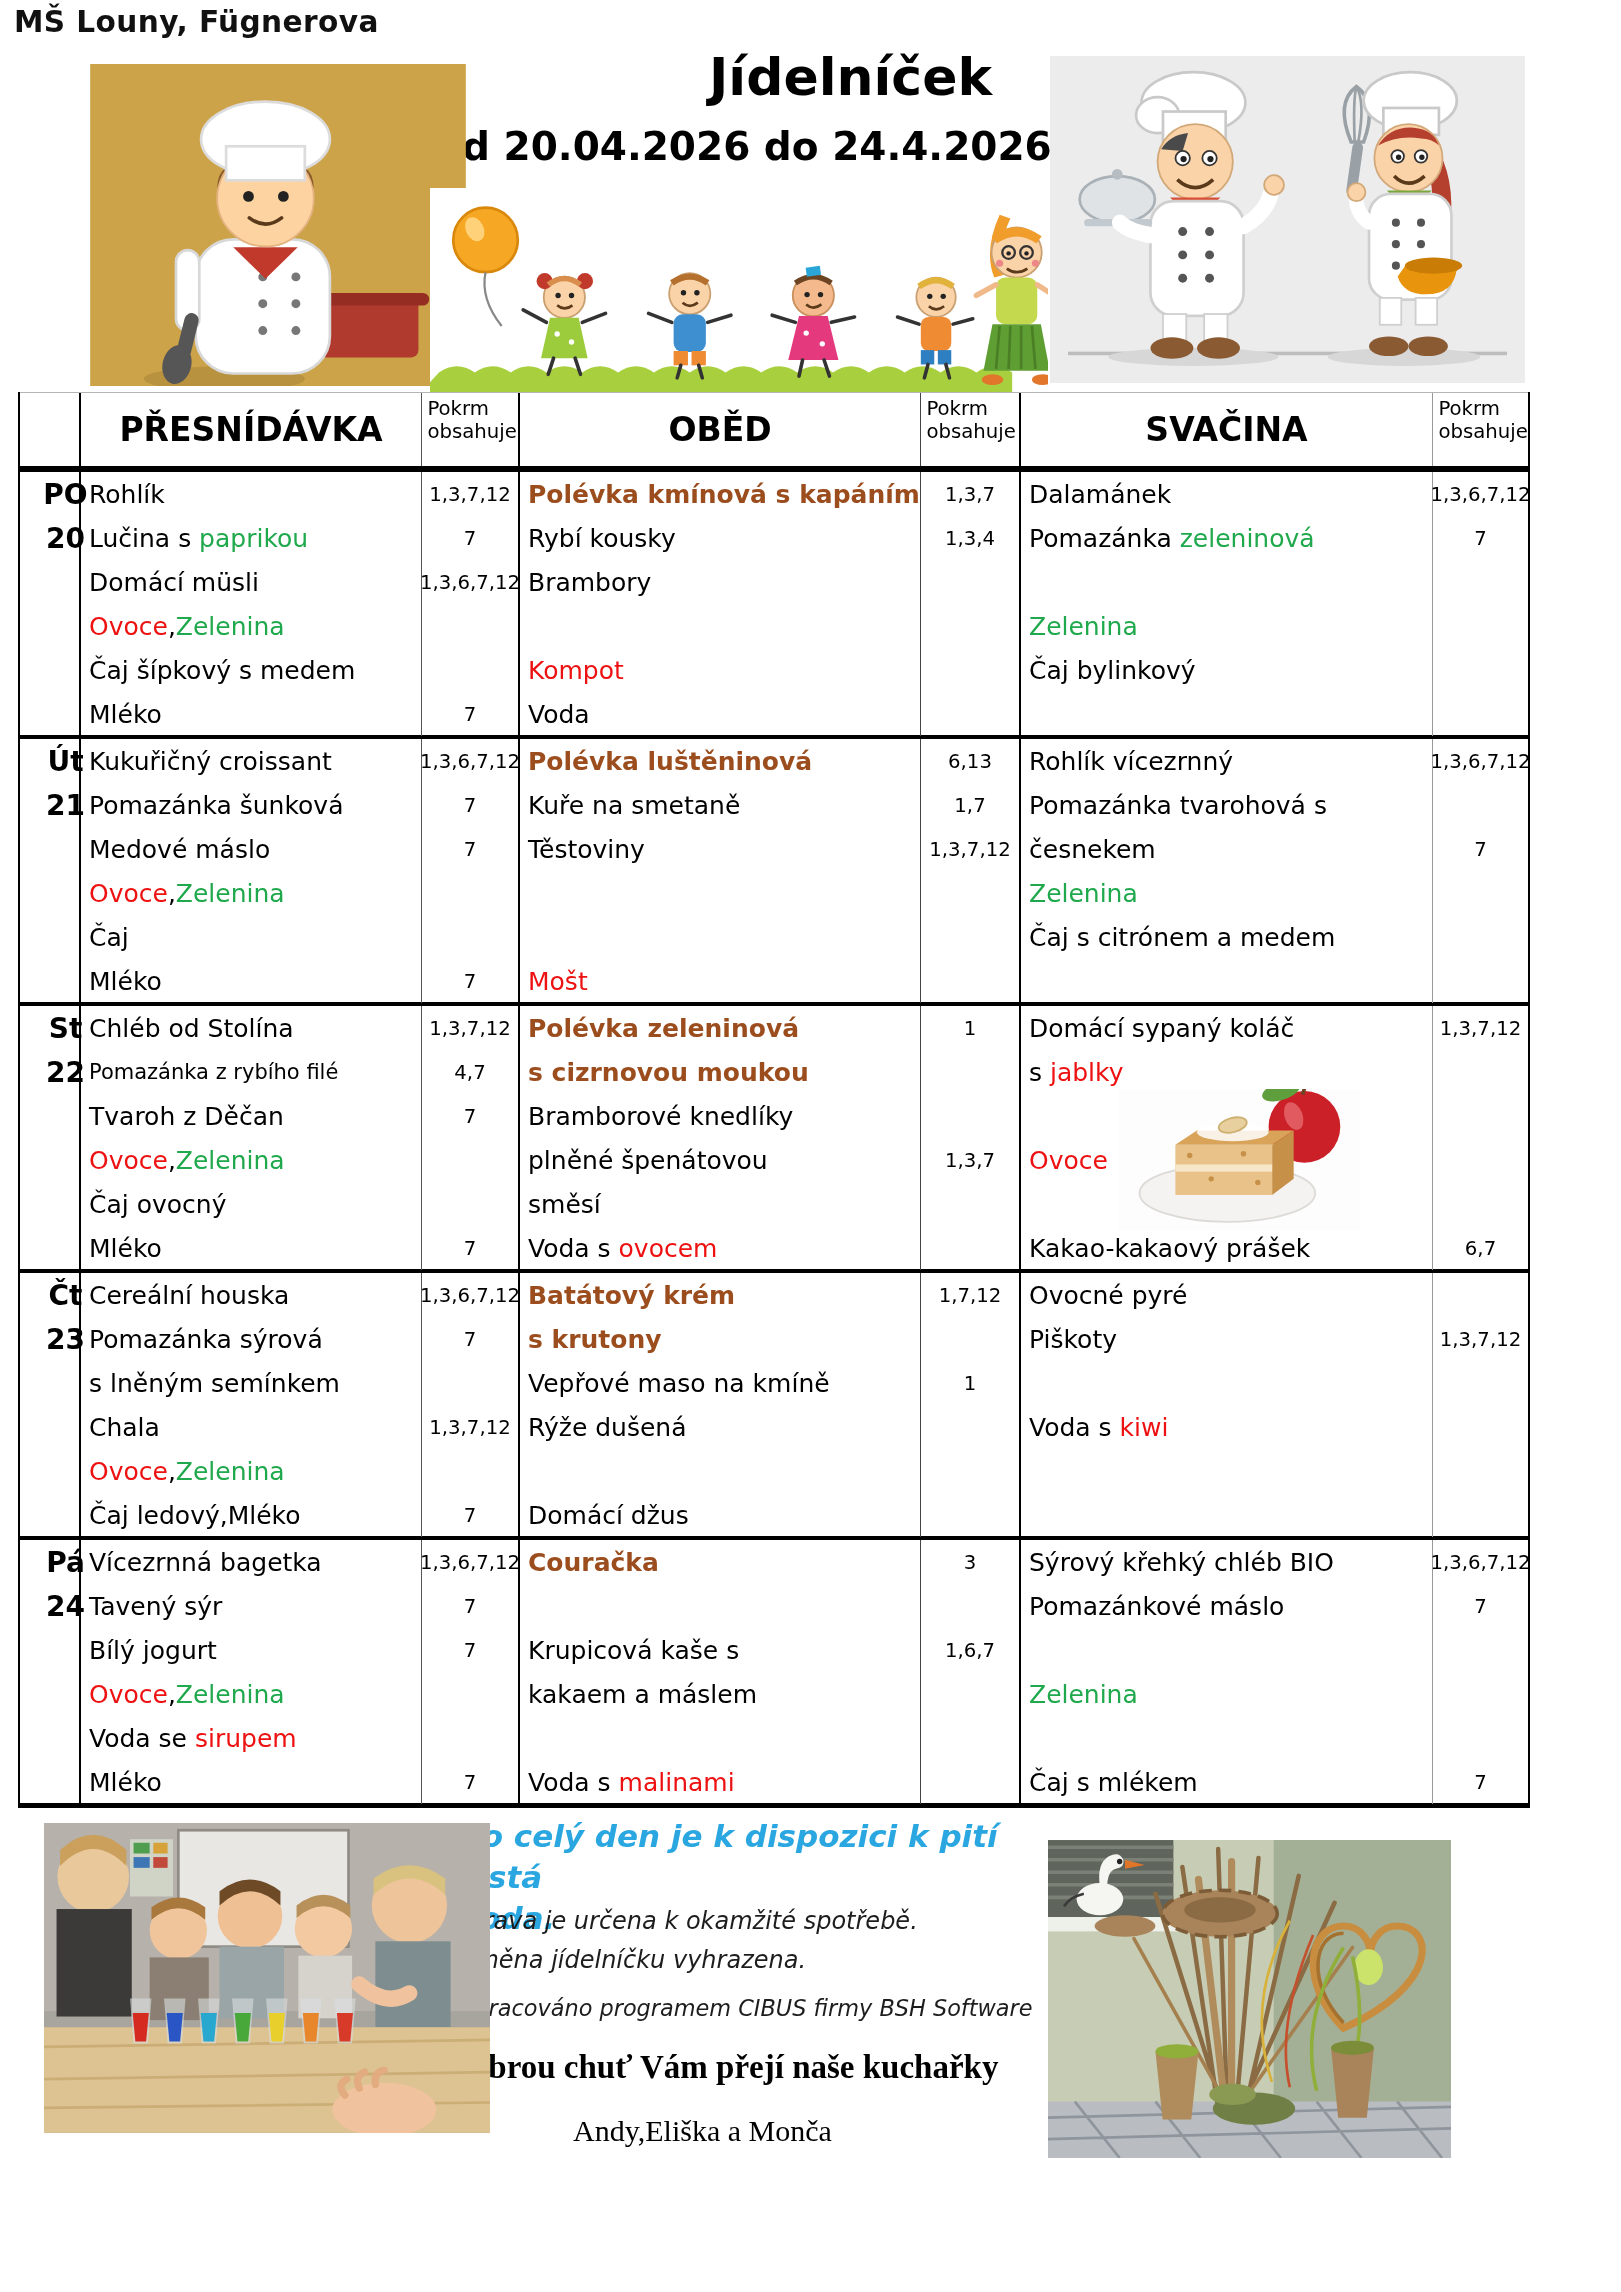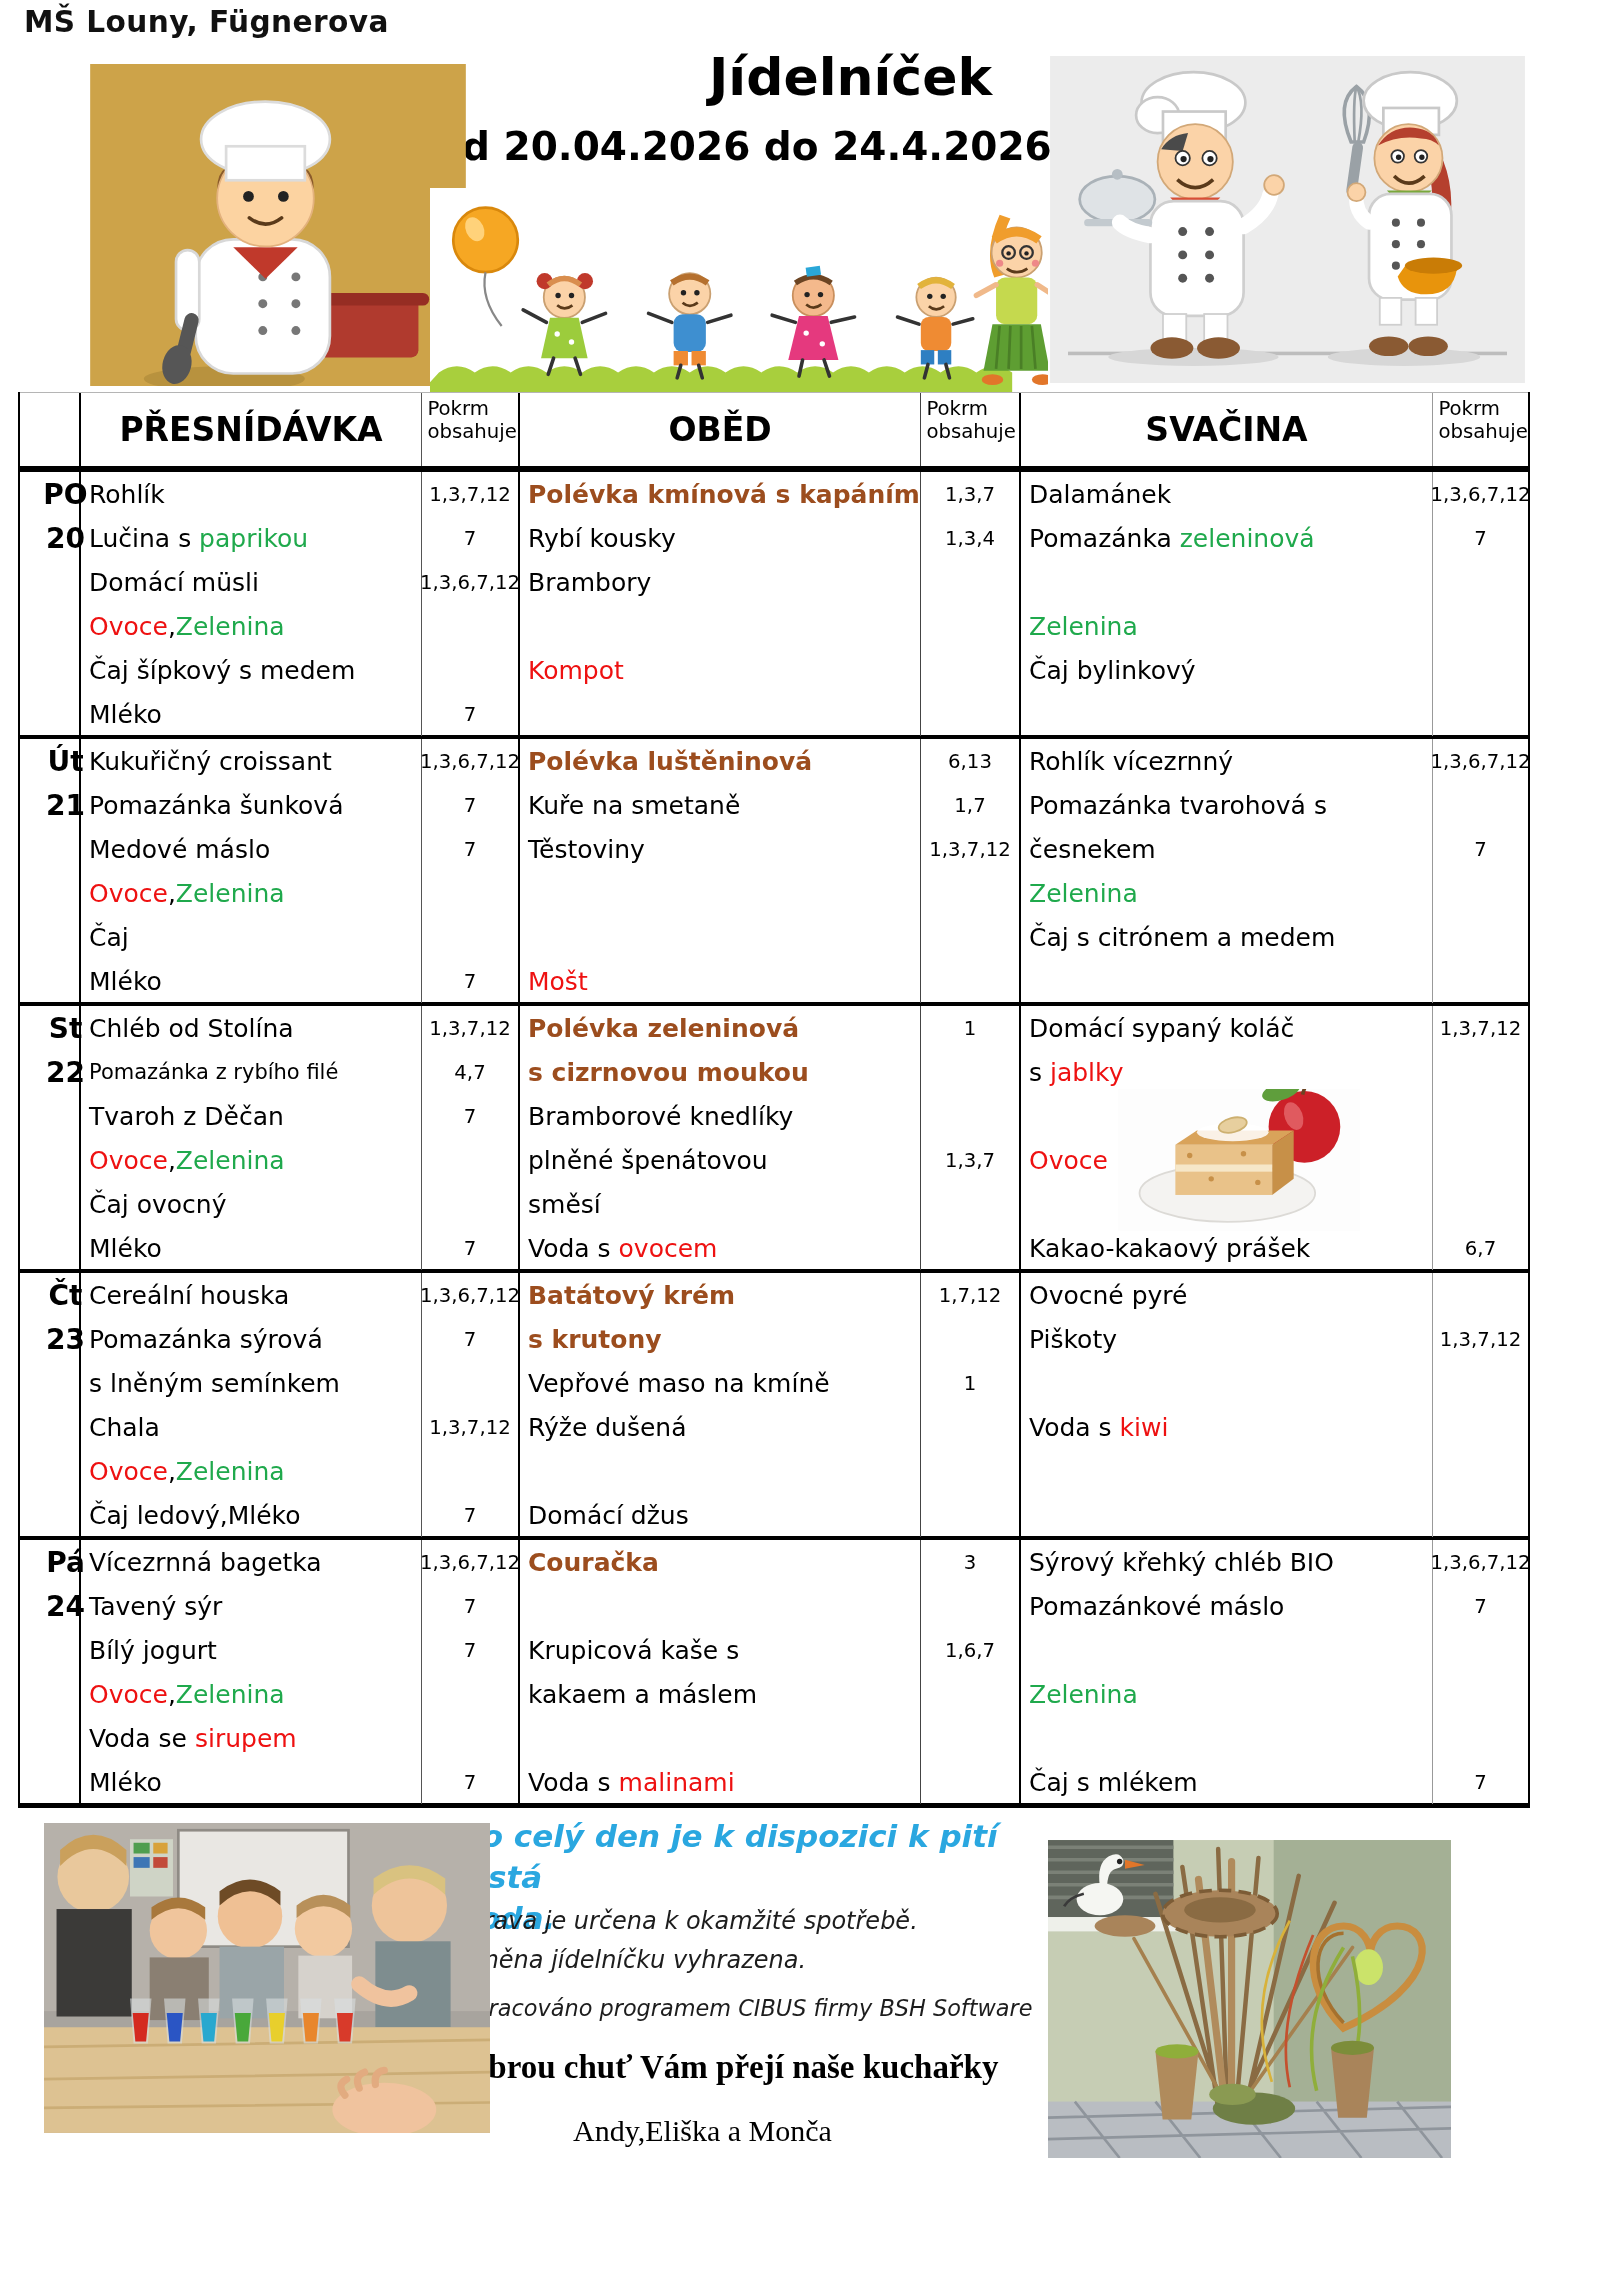--- a/index.html
+++ b/index.html
@@ -1,20 +1,20 @@
 <!DOCTYPE html>
 <html style="--c-brown: #9c4d1e; --c-green: #1fa94c; --c-red: #ee1111; --c-blue: #2aa7e0;font-size:14.3px"><head>
 <meta charset="utf-8">
 <style>
   html,body{margin:0;padding:0;background:#ffffff;}
   body{width:1622px;height:2293px;position:relative;font-family:"DejaVu Sans",sans-serif;overflow:hidden;}
   .abs{position:absolute;}
 
   
-  .school{left:24px;top:5.4px;font-size:29.6px;font-weight:bold;color:#111;letter-spacing:0.4px;}
+  .school{left:14px;top:5.4px;font-size:29.6px;font-weight:bold;color:#111;letter-spacing:0.4px;}
   .title{left:573px;top:47px;width:555px;text-align:center;font-size:52px;font-weight:bold;color:#000;}
   .daterange{left:430px;top:124px;width:627px;text-align:center;font-size:39px;font-weight:bold;color:#000;}
 
   
   .menu-table{left:18px;top:392px;width:1508px;border-left:2.7px solid #000;border-right:2.7px solid #000;border-bottom:5.4px solid #000;box-sizing:content-box;background:transparent;}
   .menu-row{display:grid;grid-template-columns:61px 341px 98px 401px 100px 412px 95px;}
   .menu-row > div{box-sizing:border-box;}
   .header-row{height:73px;border-top:1.8px solid #b5b5b5;border-bottom:6.3px solid #000;}
   .day-block{height:263px;border-bottom:4.5px solid #000;}
   .day-block.last{border-bottom:none;}
@@ -262,20 +262,21 @@
           <div class="alg-line"></div>
           <div class="alg-line"></div>
           <div class="alg-line">7</div>
         </div>
         <div class="v4">
           <div class="line"><span class="c-brown">Polévka kmínová s kapáním</span></div>
           <div class="line"><span>Rybí kousky</span></div>
           <div class="line"><span>Brambory</span></div>
           <div class="line"></div>
           <div class="line"><span class="c-red">Kompot</span></div>
+          <div class="line"><span>Voda</span></div>
         </div>
         <div class="v5">
           <div class="alg-line">1,3,7</div>
           <div class="alg-line">1,3,4</div>
           <div class="alg-line"></div>
           <div class="alg-line"></div>
           <div class="alg-line"></div>
           <div class="alg-line"></div>
         </div>
         <div class="v6">

